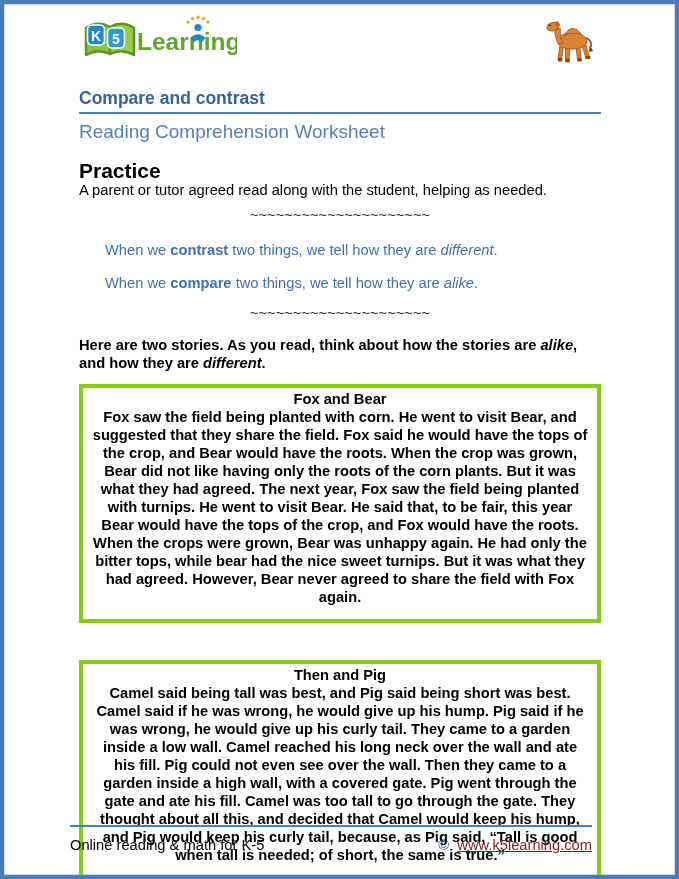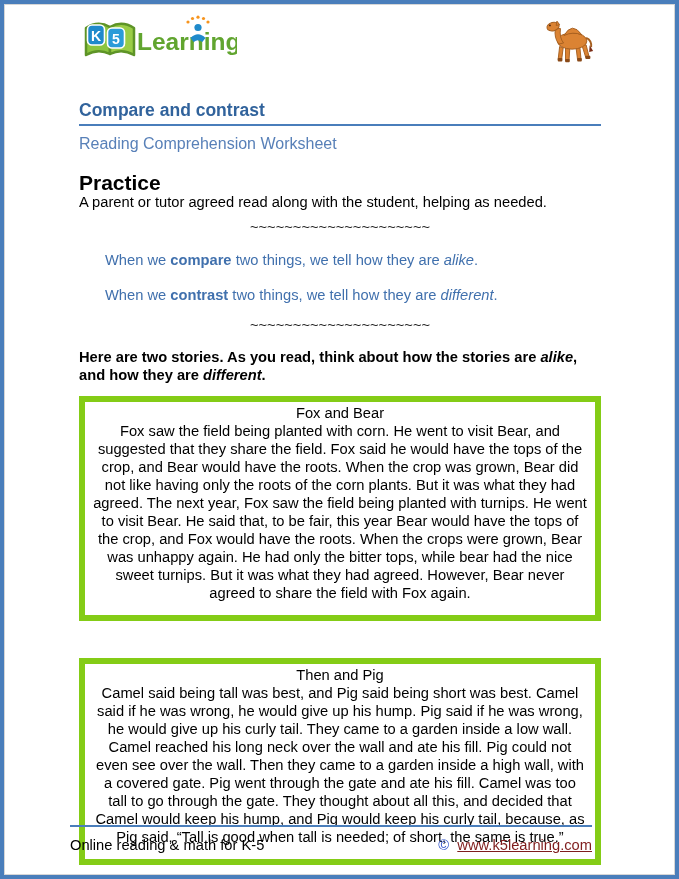--- a/index.html
+++ b/index.html
@@ -18,43 +18,44 @@
     margin: 0 auto;
   }
   .content { padding: 8px 74px 0 75px; }
 
   
   .header { display:flex; justify-content:space-between; align-items:flex-start; height:54px; margin-top:2px; }
   .logo-svg { display:block; }
   .camel-svg { display:block; margin-top:2px; margin-right:4px; }
 
   
-  .page-title { margin-top:32px; font-size:17.5px; font-weight:bold; color:#31639C; line-height:20px; }
+  .page-title { margin-top:20px; font-size:17.5px; font-weight:bold; color:#31639C; line-height:20px; }
   .title-rule { border:none; border-top:2px solid #4A7EBB; margin:4px 0 0 0; }
-  .subtitle { margin-top:9px; font-size:16px; color:#5880B8; }
+  .subtitle { margin-top:9px; font-size:19px; color:#5880B8; }
 
   
   .practice-heading { margin-top:21px; font-weight:bold; font-size:21px; }
   .practice-note { margin-top:1px; }
 
   .separator { text-align:center; color:#1a1a1a; margin-top:7px; }
   .separator.second { margin-top:12px; }
 
   .definition { color:#4070AD; margin:15px 0 0 26px; }
   .definition b { font-weight:bold; }
   .definition i { font-style:italic; }
   .definition.second { margin-top:17px; }
 
   .intro-note { margin-top:14px;font-weight:bold; }
   .intro-note i { font-style:italic; }
 
   .story-box {
-    border:6px solid #84cc16;
+    border:4px solid #84cc16;
     margin-top:12px;
     padding:2px 8px 13px 8px;
+    font-weight:bold;
   }
   .story-box.second { margin-top:37px; }
   .story-title { text-align:center; }
   .story-body { text-align:center; }
 
   
   .footer { position:absolute; left:66px; width:522px; bottom:21px; }
   .footer-rule { border:none; border-top:2px solid #4A7EBB; margin:0 0 9px 0; }
   .footer-row { display:flex; justify-content:space-between; align-items:baseline; }
   .footer-left { color:#000; }
@@ -117,23 +118,23 @@
 
     <div class="page-title">Compare and contrast</div>
     <hr class="title-rule">
     <div class="subtitle">Reading Comprehension Worksheet</div>
 
     <div class="practice-heading">Practice</div>
     <div class="practice-note">A parent or tutor agreed read along with the student, helping as needed.</div>
 
     <div class="separator">~~~~~~~~~~~~~~~~~~~~~</div>
 
+    <div class="definition second"><span>When we </span><b>contrast</b><span> two things, we tell how they are </span><i>different</i><span>.</span></div>
+
     <div class="definition"><span>When we </span><b>compare</b><span> two things, we tell how they are </span><i>alike</i><span>.</span></div>
-
-    <div class="definition second"><span>When we </span><b>contrast</b><span> two things, we tell how they are </span><i>different</i><span>.</span></div>
 
     <div class="separator second">~~~~~~~~~~~~~~~~~~~~~</div>
 
     <div class="intro-note"><span>Here are two stories. As you read, think about how the stories are </span><i>alike</i><span>, and how they are </span><i>different</i><span>.</span></div>
 
     <div class="story-box">
       <div class="story-title">Fox and Bear</div>
       <div class="story-body">Fox saw the field being planted with corn. He went to visit Bear, and suggested that they share the field. Fox said he would have the tops of the crop, and Bear would have the roots. When the crop was grown, Bear did not like having only the roots of the corn plants. But it was what they had agreed. The next year, Fox saw the field being planted with turnips. He went to visit Bear. He said that, to be fair, this year Bear would have the tops of the crop, and Fox would have the roots. When the crops were grown, Bear was unhappy again. He had only the bitter tops, while bear had the nice sweet turnips. But it was what they had agreed. However, Bear never agreed to share the field with Fox again.</div>
     </div>
 

